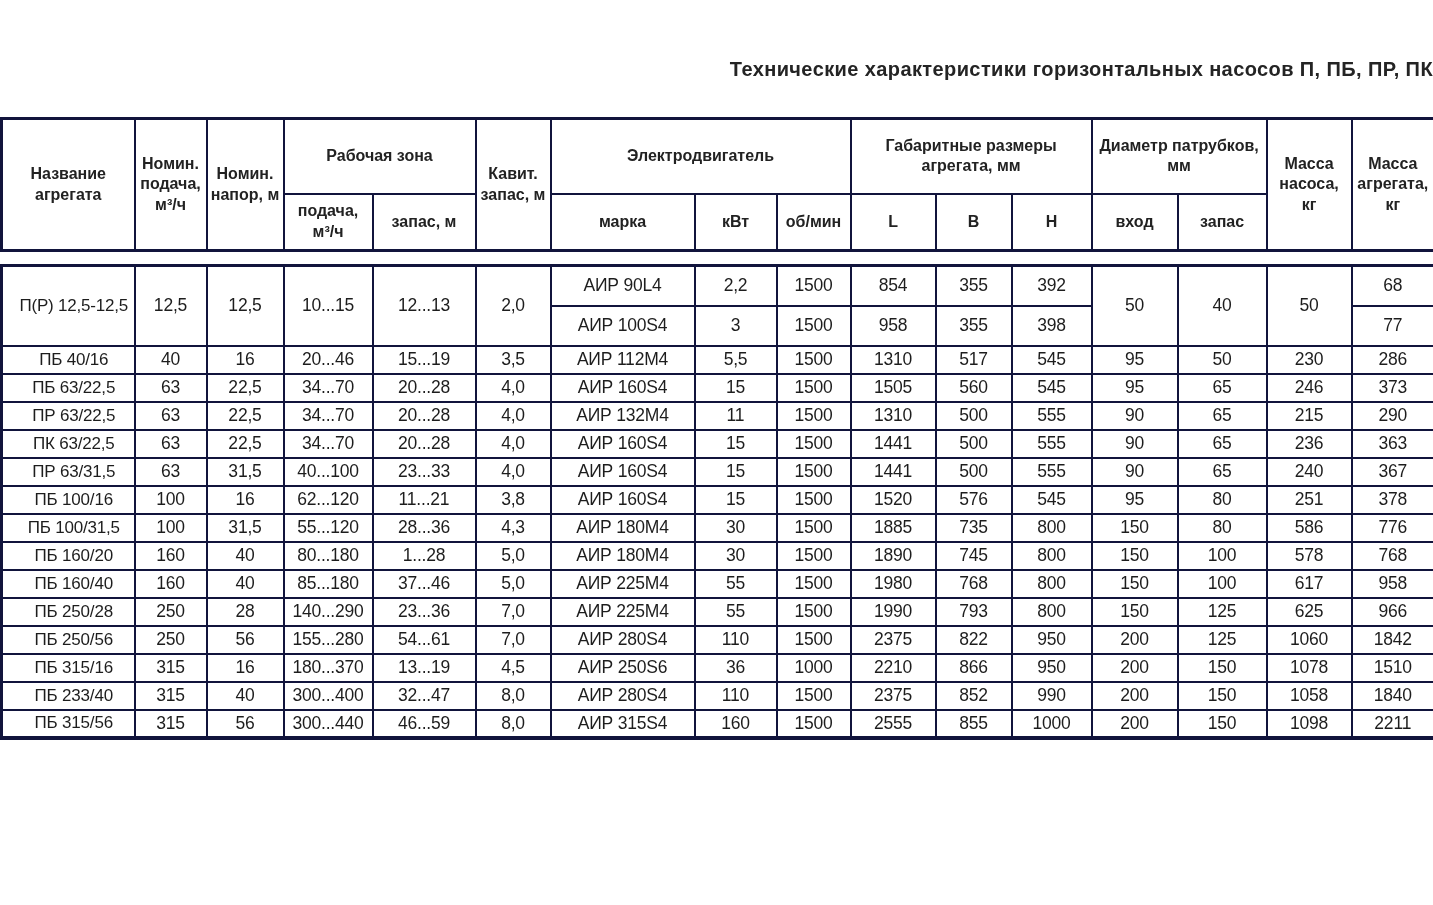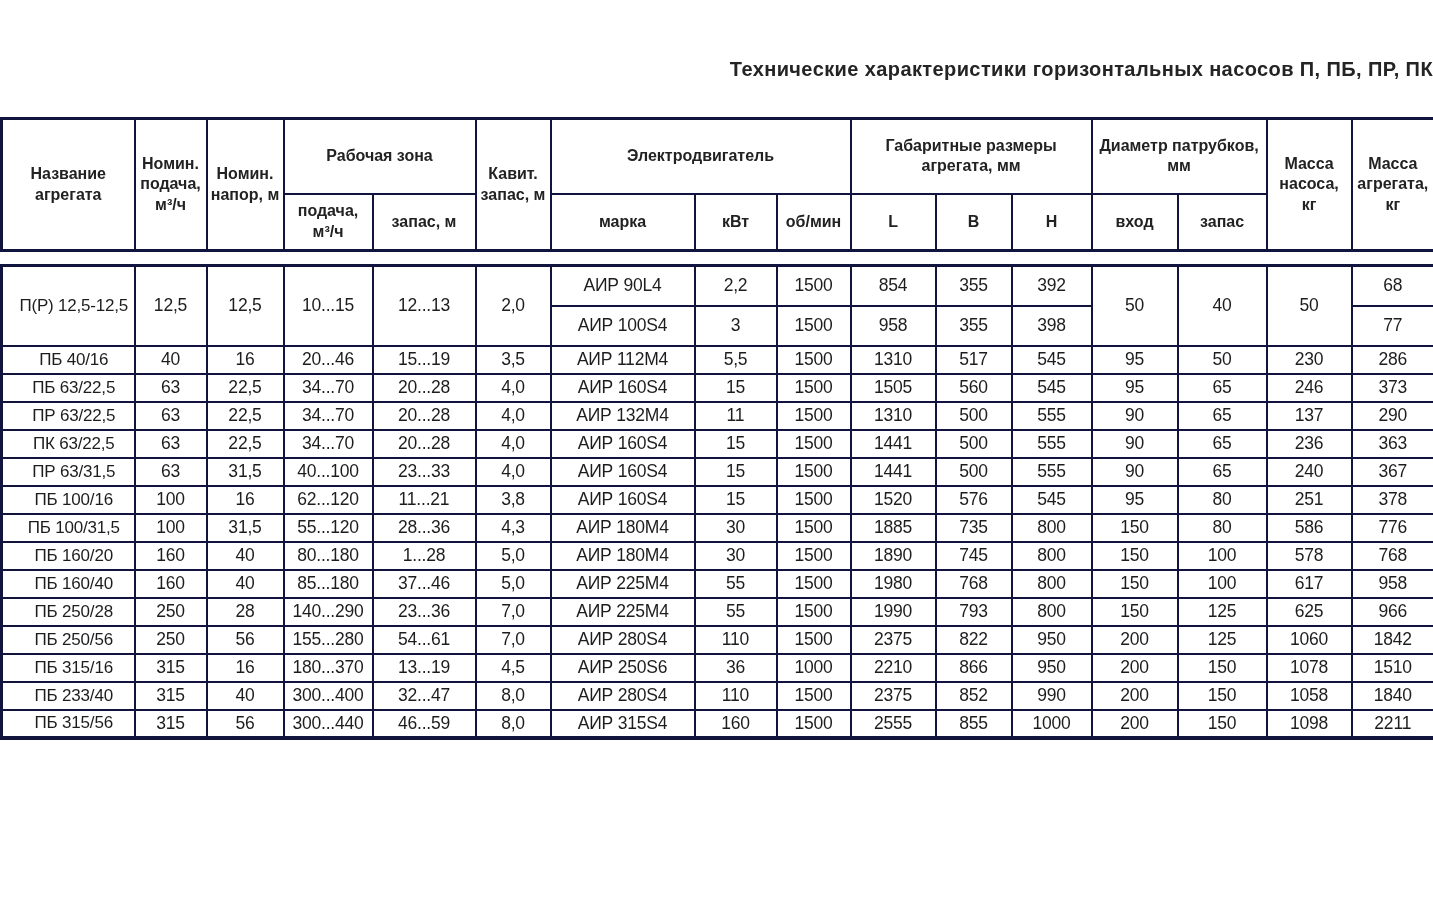--- a/index.html
+++ b/index.html
@@ -206,21 +206,21 @@
         <td>20...28</td>
         <td>4,0</td>
         <td>АИР 132M4</td>
         <td>11</td>
         <td>1500</td>
         <td>1310</td>
         <td>500</td>
         <td>555</td>
         <td>90</td>
         <td>65</td>
-        <td>137</td>
+        <td>215</td>
         <td>290</td>
       </tr>
       <tr>
         <td class="name-cell">ПК 63/22,5</td>
         <td>63</td>
         <td>22,5</td>
         <td>34...70</td>
         <td>20...28</td>
         <td>4,0</td>
         <td>АИР 160S4</td>

